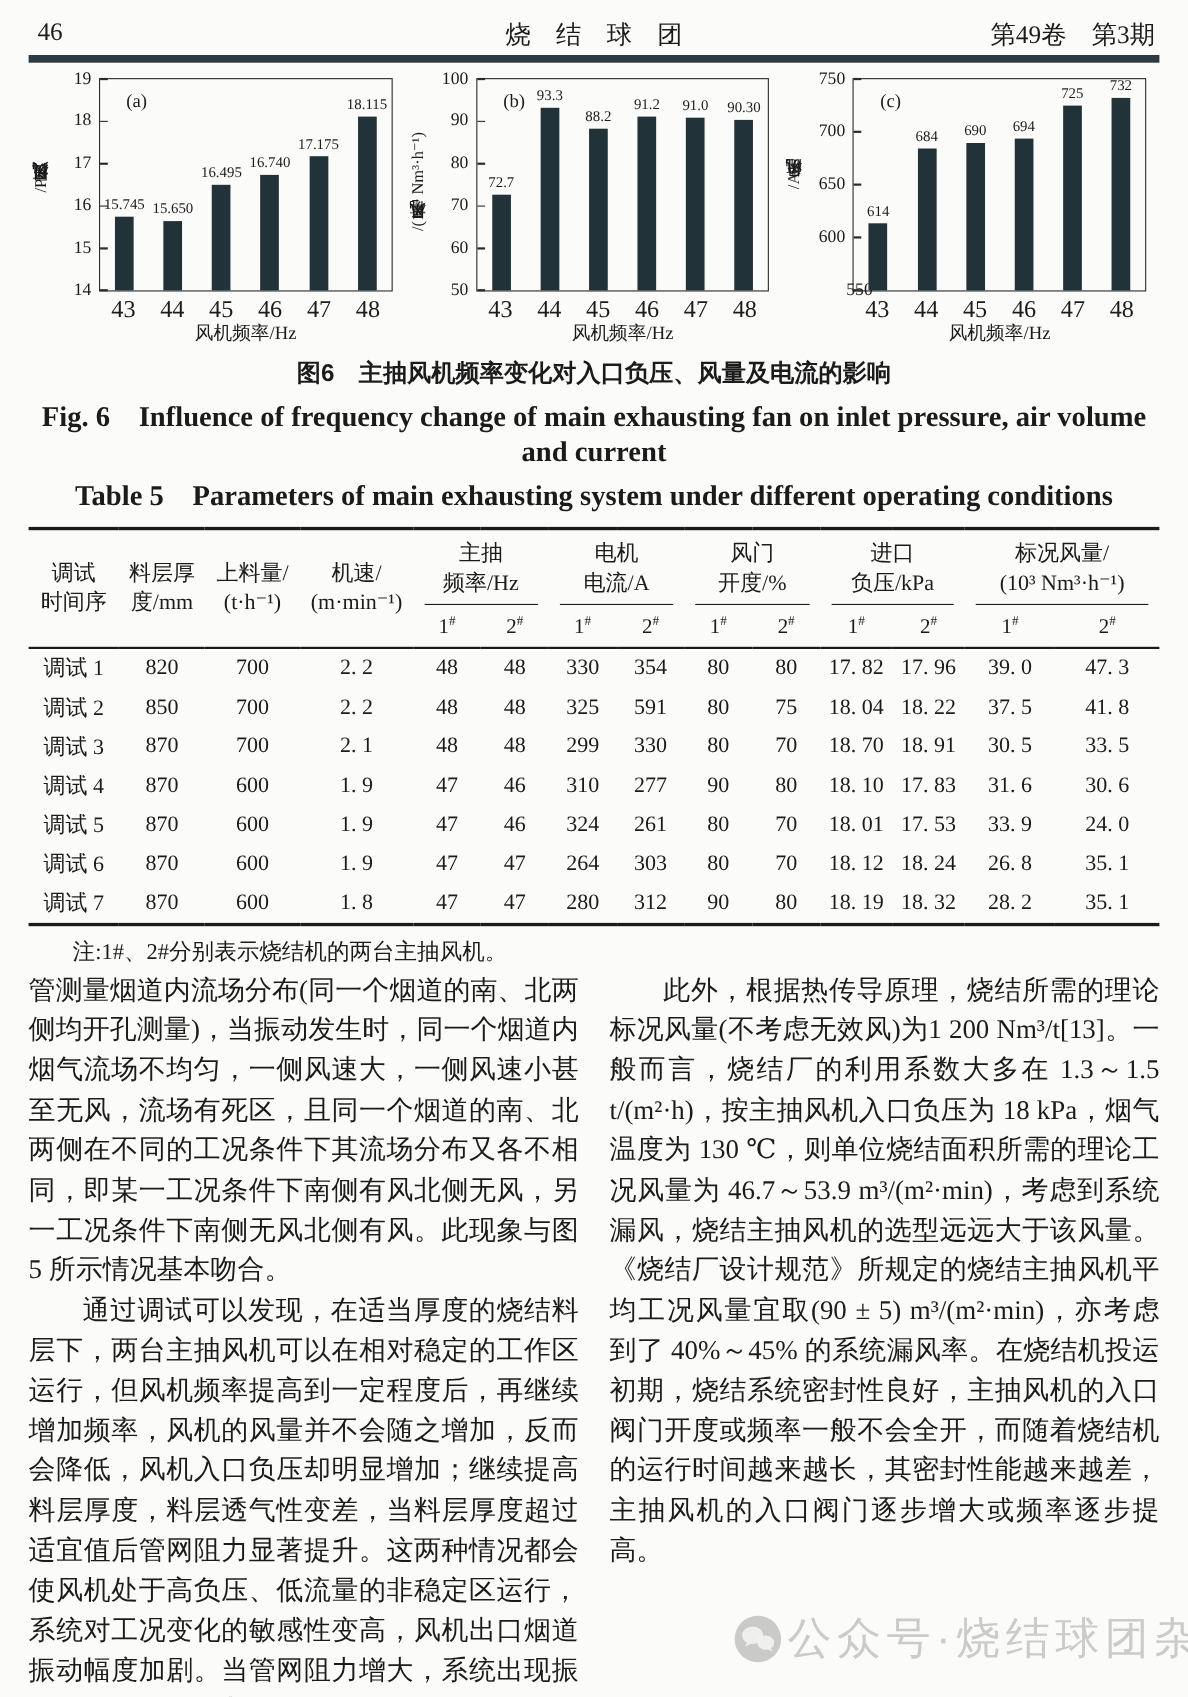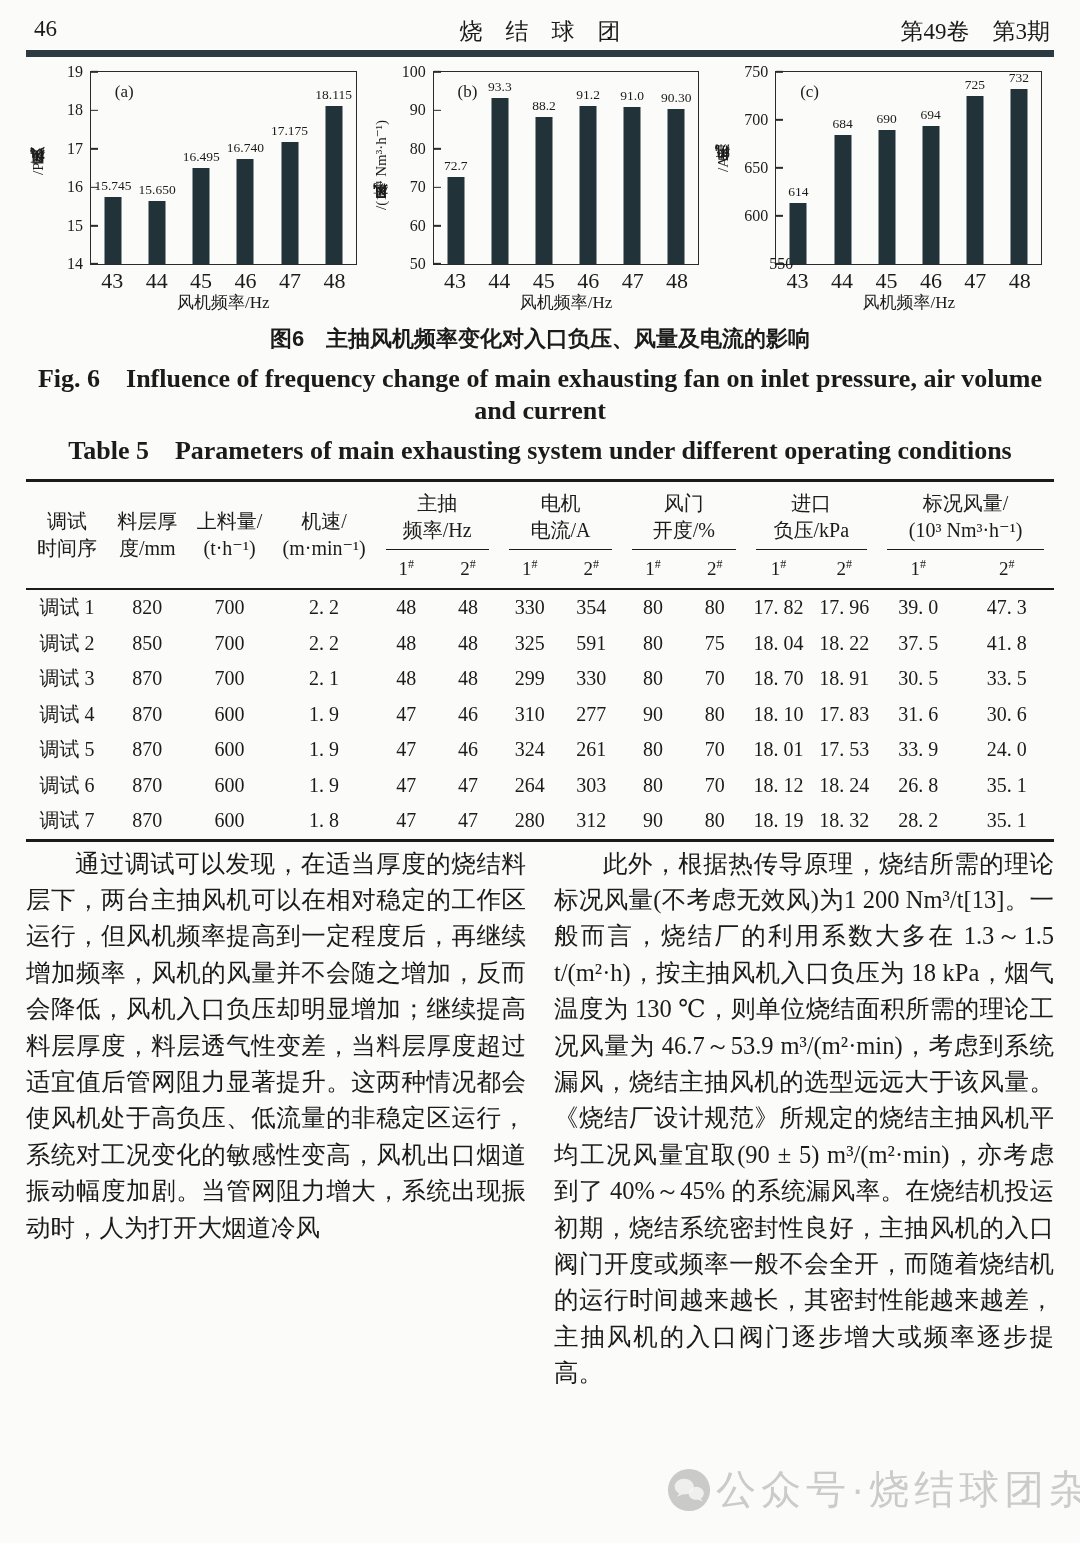--- a/index.html
+++ b/index.html
@@ -396,23 +396,25 @@
           <td>90</td>
           <td>80</td>
           <td>18. 19</td>
           <td>18. 32</td>
           <td>28. 2</td>
           <td>35. 1</td>
         </tr>
       </tbody>
   </table>
 
+  <div class="note">注:1#、2#分别表示烧结机的两台主抽风机。</div>
 
   <div class="cols">
     <div class="col" id="leftcol">
+        <p>管测量烟道内流场分布(同一个烟道的南、北两侧均开孔测量)，当振动发生时，同一个烟道内烟气流场不均匀，一侧风速大，一侧风速小甚至无风，流场有死区，且同一个烟道的南、北两侧在不同的工况条件下其流场分布又各不相同，即某一工况条件下南侧有风北侧无风，另一工况条件下南侧无风北侧有风。此现象与图 5 所示情况基本吻合。</p>
         <p class="indent">通过调试可以发现，在适当厚度的烧结料层下，两台主抽风机可以在相对稳定的工作区运行，但风机频率提高到一定程度后，再继续增加频率，风机的风量并不会随之增加，反而会降低，风机入口负压却明显增加；继续提高料层厚度，料层透气性变差，当料层厚度超过适宜值后管网阻力显著提升。这两种情况都会使风机处于高负压、低流量的非稳定区运行，系统对工况变化的敏感性变高，风机出口烟道振动幅度加剧。当管网阻力增大，系统出现振动时，人为打开大烟道冷风</p>
       </div>
     <div class="col" id="rightcol">
         <p class="indent">此外，根据热传导原理，烧结所需的理论标况风量(不考虑无效风)为1 200 Nm³/t[13]。一般而言，烧结厂的利用系数大多在 1.3～1.5 t/(m²·h)，按主抽风机入口负压为 18 kPa，烟气温度为 130 ℃，则单位烧结面积所需的理论工况风量为 46.7～53.9 m³/(m²·min)，考虑到系统漏风，烧结主抽风机的选型远远大于该风量。《烧结厂设计规范》所规定的烧结主抽风机平均工况风量宜取(90 ± 5) m³/(m²·min)，亦考虑到了 40%～45% 的系统漏风率。在烧结机投运初期，烧结系统密封性良好，主抽风机的入口阀门开度或频率一般不会全开，而随着烧结机的运行时间越来越长，其密封性能越来越差，主抽风机的入口阀门逐步增大或频率逐步提高。</p>
       </div>
   </div>
 
   <div class="watermark">
     <svg class="wicon" width="46" height="46" viewBox="0 0 48 48">
       <circle cx="24" cy="24" r="22" fill="#9a9a9a" opacity="0.5"></circle>

